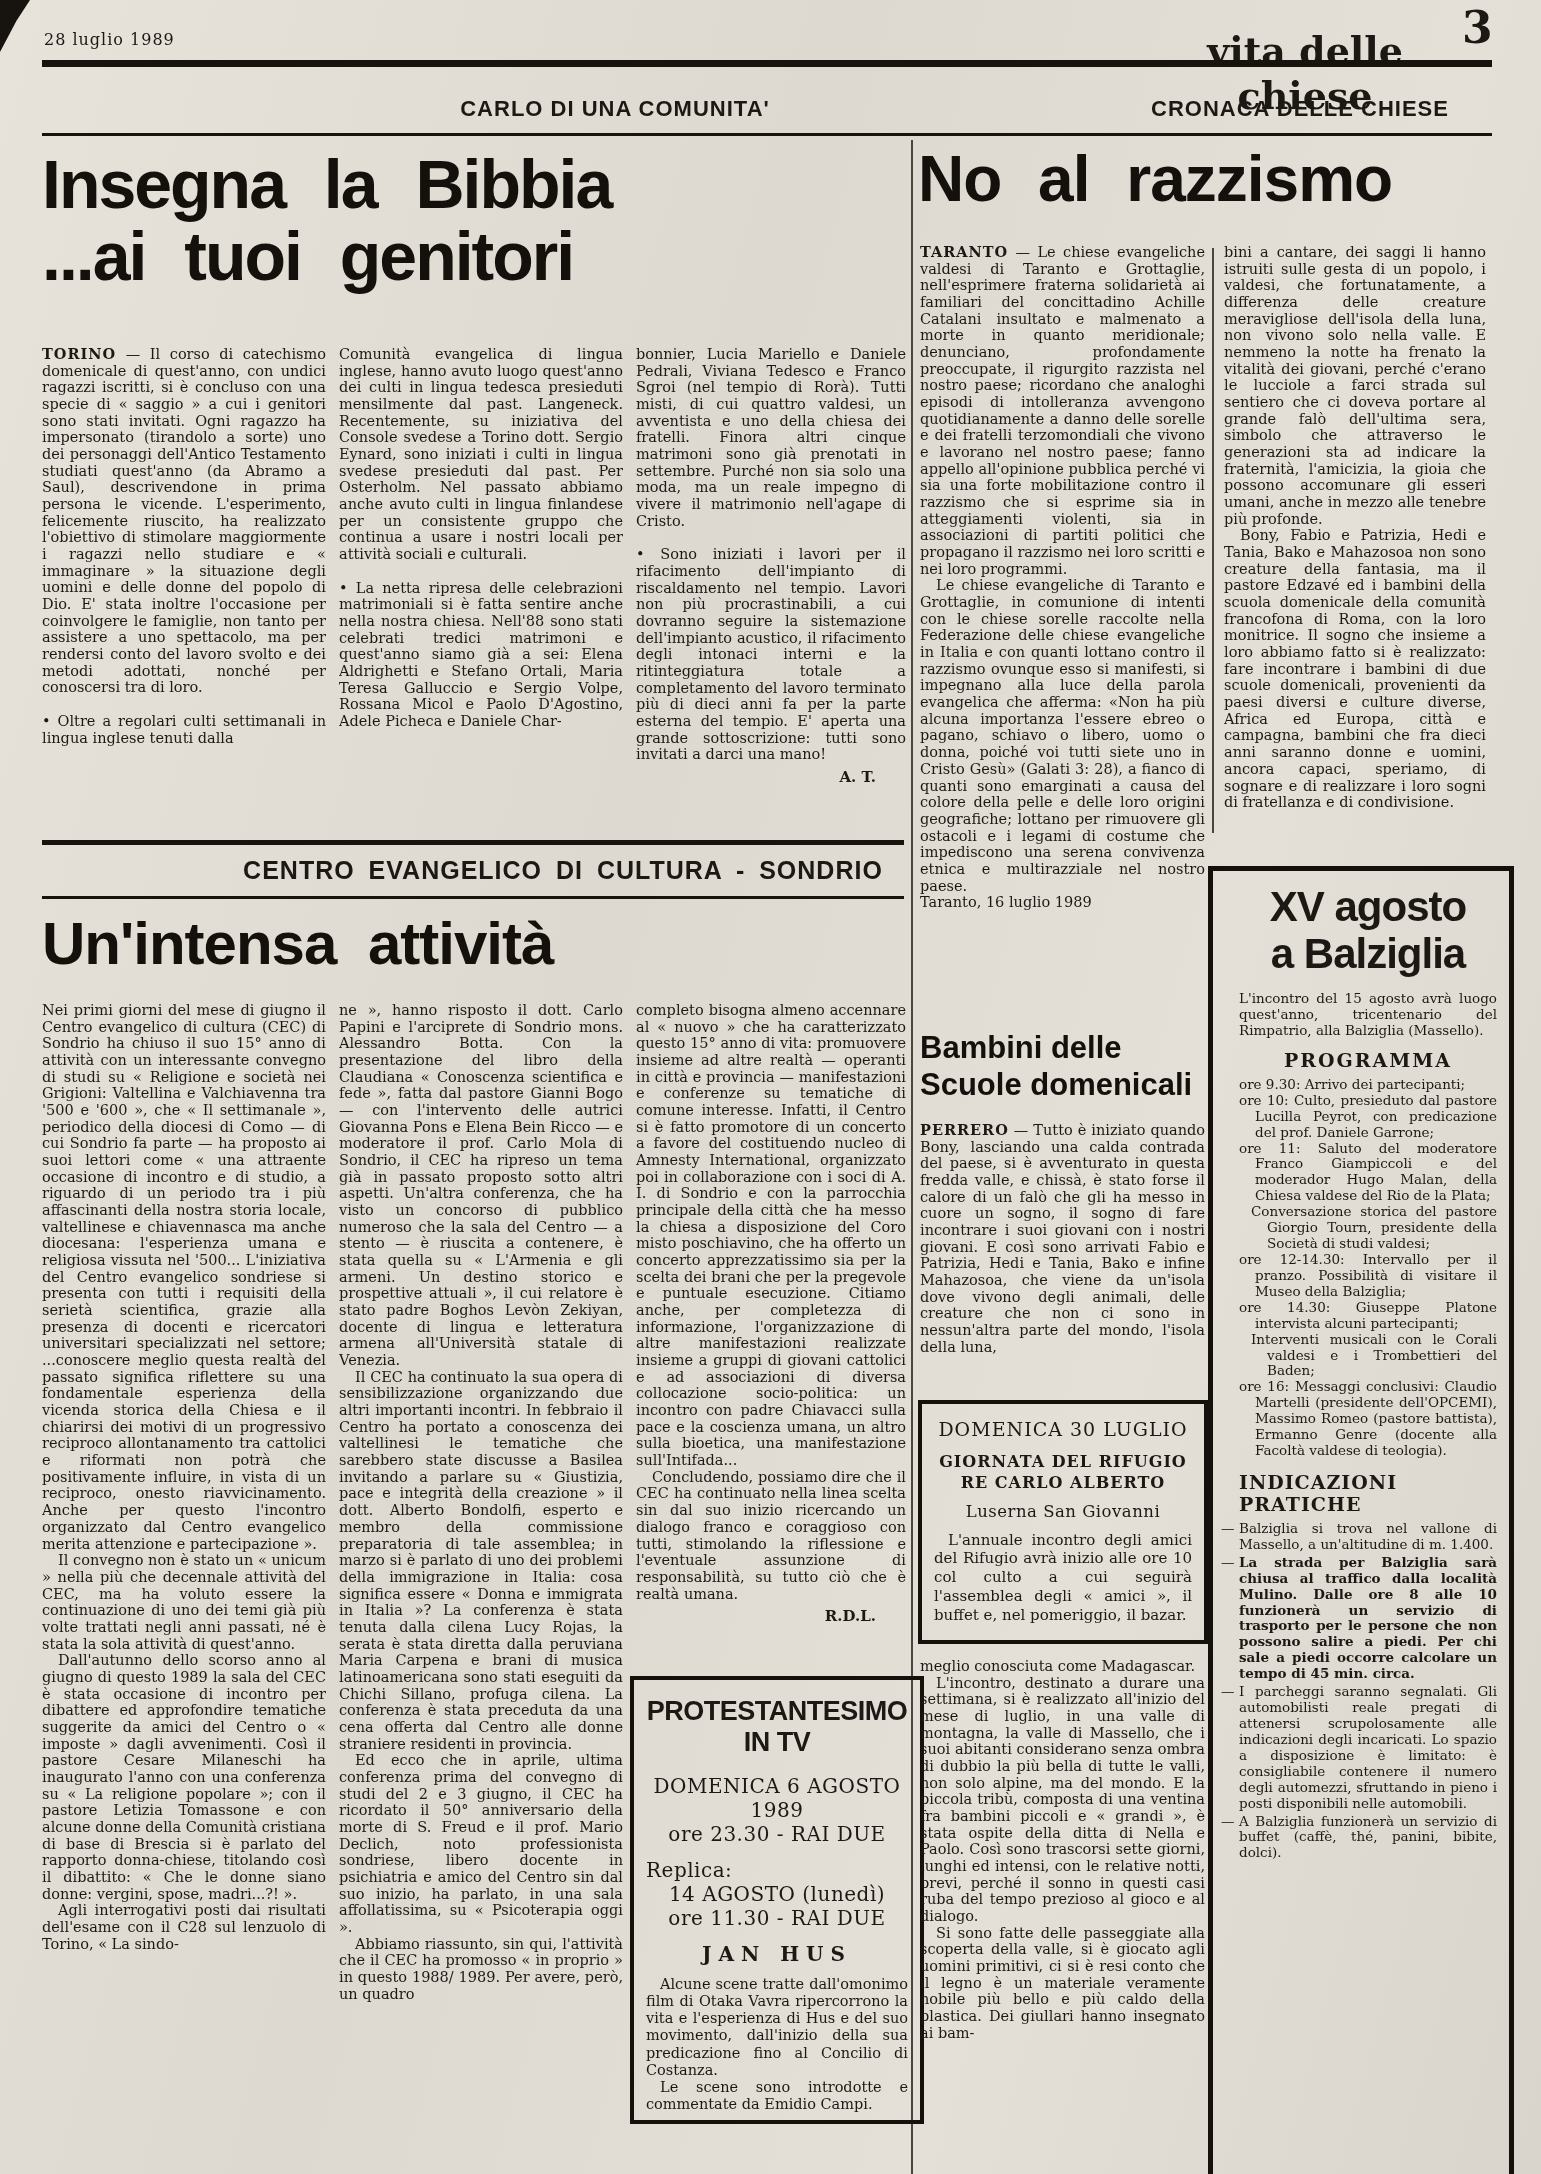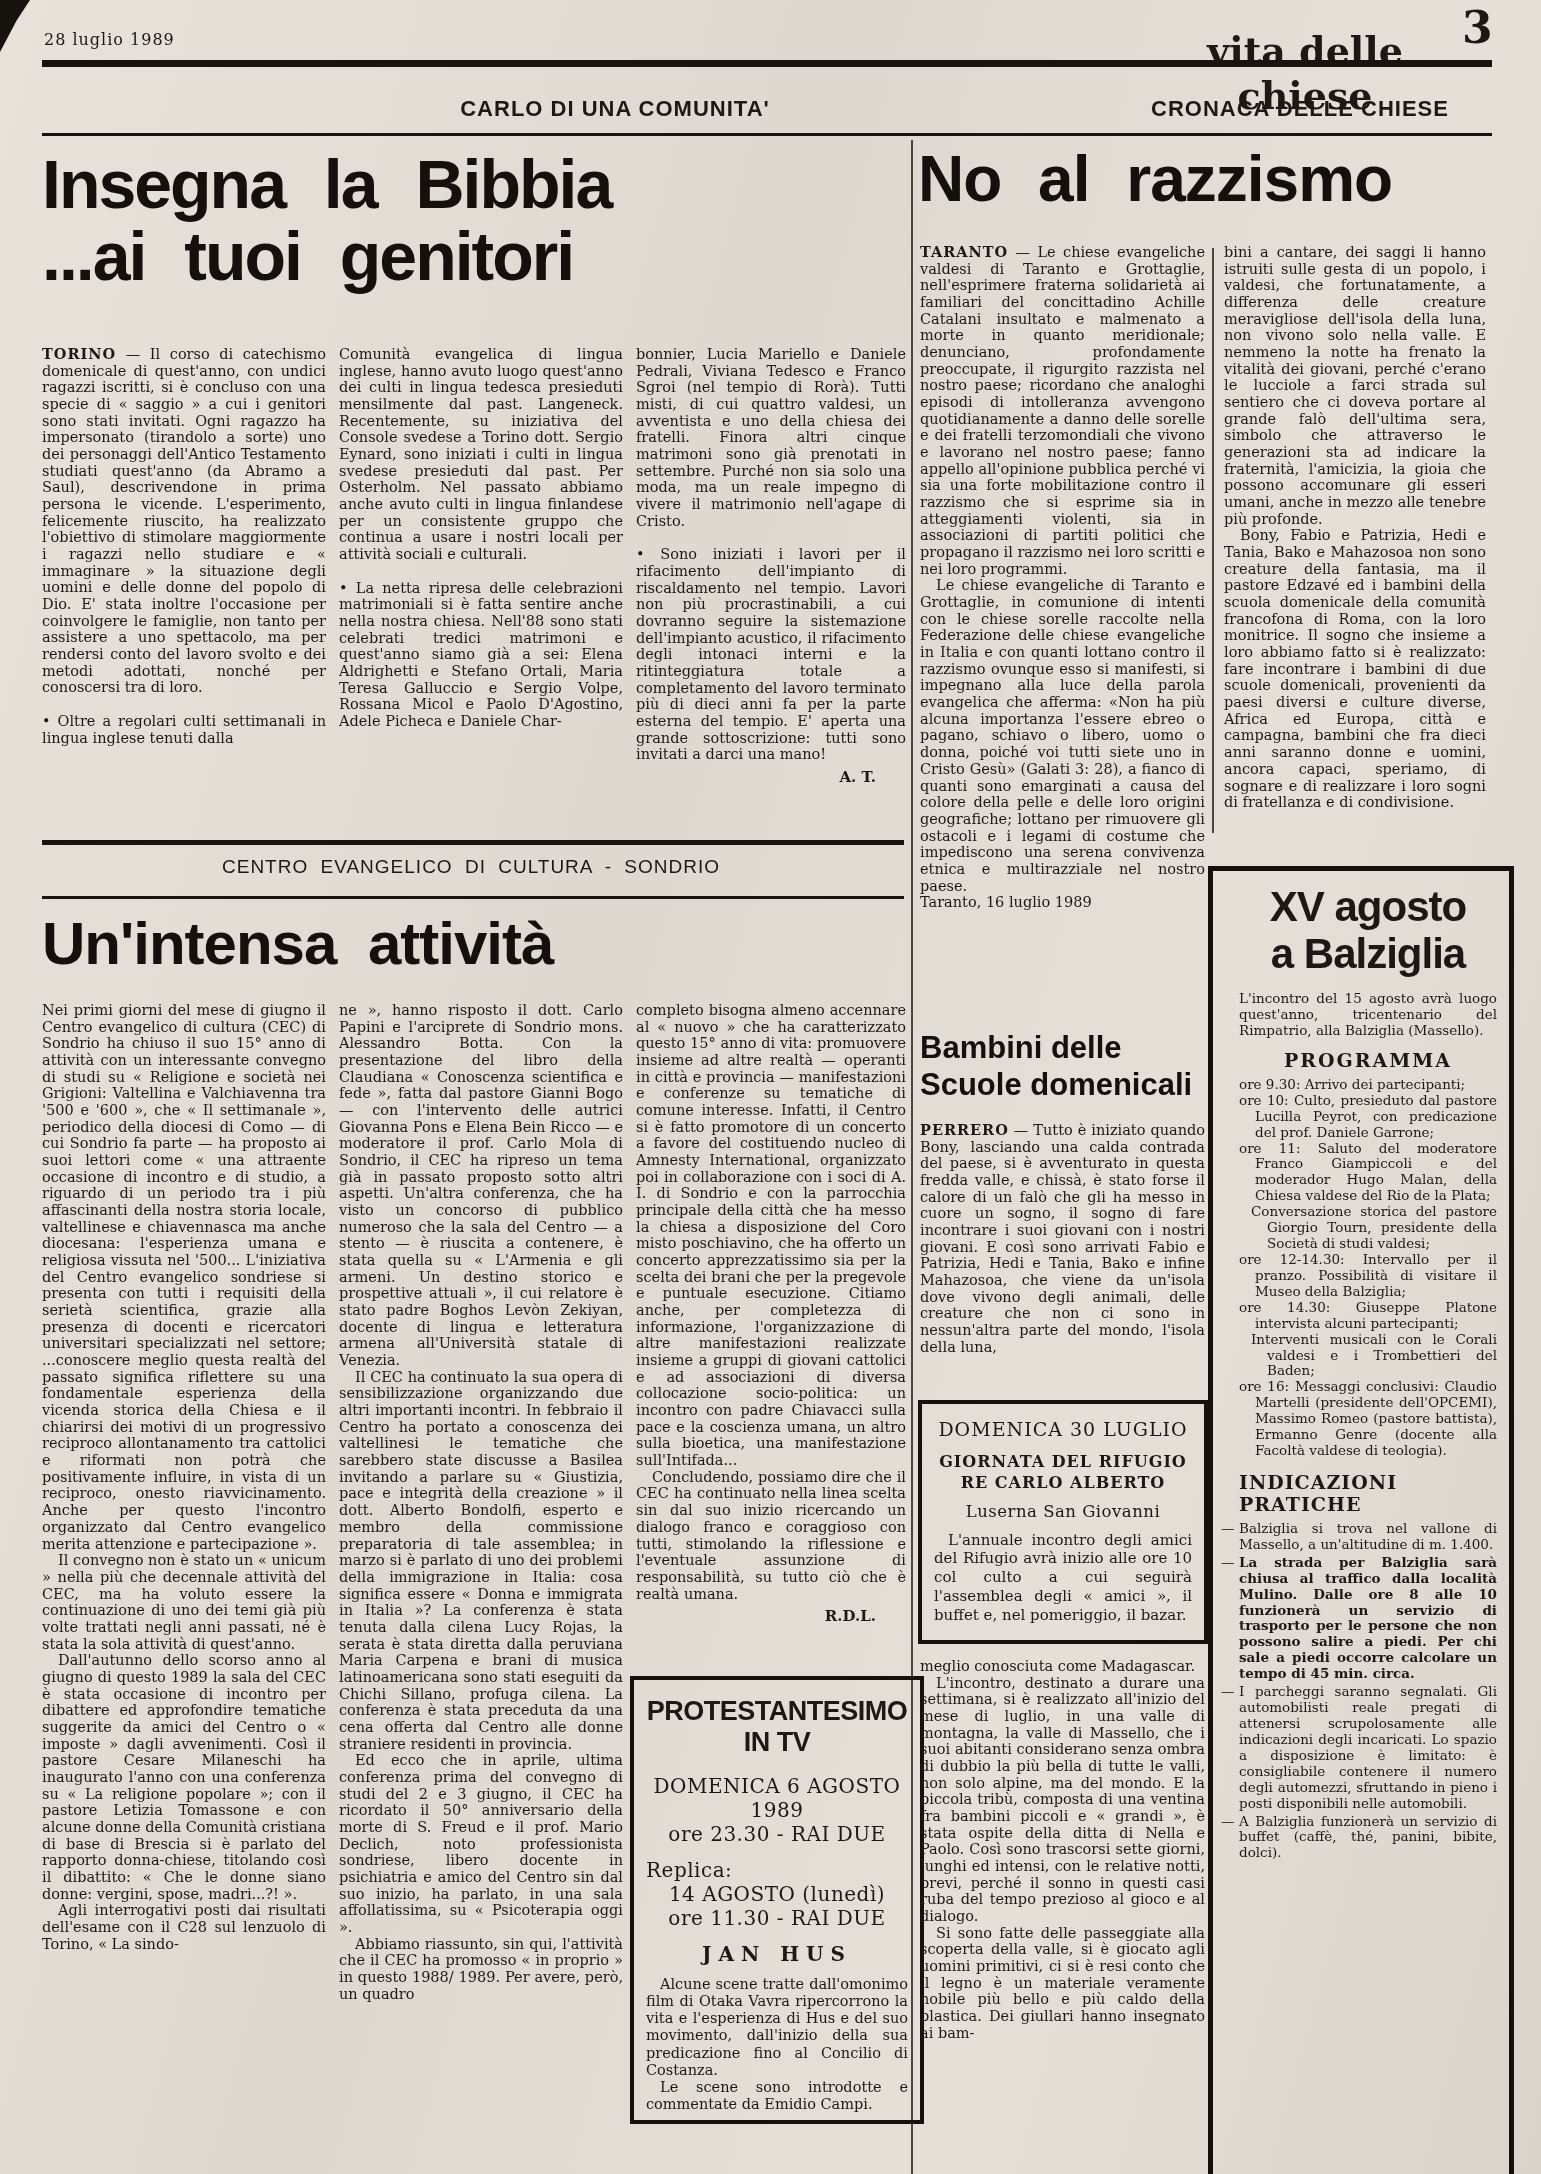--- a/index.html
+++ b/index.html
@@ -16,21 +16,21 @@
   .corner-mark{position:absolute;left:0;top:0;width:30px;height:52px;background:#17140f;
     clip-path:polygon(0 0,100% 0,55% 40%,0 100%);}
   .sans{font-family:"Liberation Sans", sans-serif;}
   .date{font-size:16px;letter-spacing:1px;}
   .masthead{font-size:38px;font-weight:bold;letter-spacing:0px;}
   .pagenum{font-size:44px;font-weight:bold;}
   .section-head{font-size:22px;font-weight:bold;letter-spacing:1px;text-align:center;}
   .headline-xl{font-weight:bold;font-size:68px;line-height:1.06;letter-spacing:-2px;word-spacing:22px;color:#14110d;}
   .headline-l{font-weight:bold;font-size:64px;line-height:1.05;letter-spacing:-1px;word-spacing:20px;color:#14110d;}
   .headline-m{font-weight:bold;font-size:31px;line-height:1.18;letter-spacing:0px;color:#14110d;}
-  .kicker{font-size:19px;font-weight:normal;letter-spacing:1px;word-spacing:6px;text-align:left;}
+  .kicker{font-size:25px;font-weight:bold;letter-spacing:1px;word-spacing:6px;text-align:center;}
   .col{position:absolute;text-align:justify;font-size:14.5px;line-height:1.15;overflow:hidden;}
   .col p{margin:0;text-indent:16px;}
   .col p.noind{text-indent:0;}
   .col p.gap{margin-top:17px;}
   .lead{font-weight:bold;letter-spacing:1px;}
   .sig{text-align:right;font-weight:bold;padding-right:30px;margin-top:6px;font-size:15px;}
   .nbox{position:absolute;border:4px solid #14110d;overflow:hidden;}
   .tv-title{font-family:"Liberation Sans",sans-serif;font-weight:bold;font-size:27px;line-height:1.15;text-align:center;letter-spacing:-0.5px;}
   .tv-line{font-size:20px;text-align:center;letter-spacing:0.5px;}
   .tv-body{font-size:14.5px;line-height:1.18;text-align:justify;}

